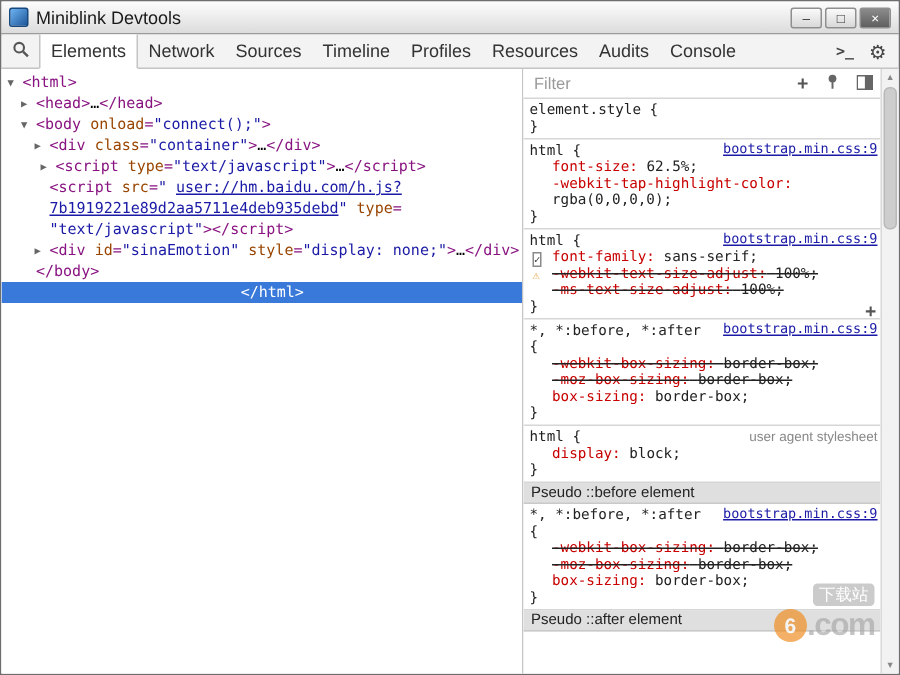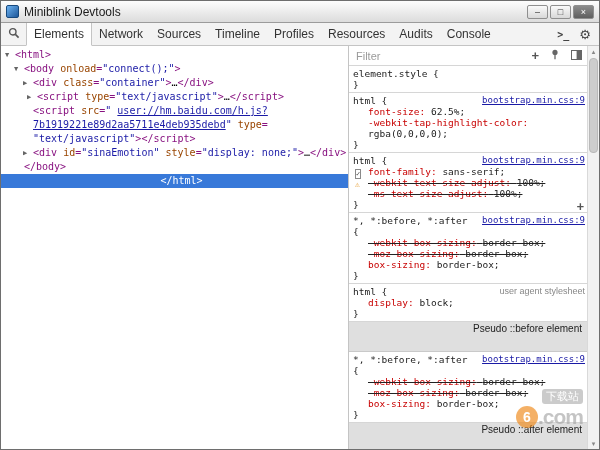--- a/index.html
+++ b/index.html
@@ -63,21 +63,21 @@
   .rule-link.plain { color:#888; text-decoration:none; font-family:"Liberation Sans",sans-serif; font-size:9px; }
   .prop { position:relative; padding-left:15px; }
   .pname { color:var(--property-name,#c80000); }
   .pval { color:#222; }
   .prop.struck .ptext { text-decoration:line-through; }
   .gutter { position:absolute; left:2px; top:1px; }
   .check { width:8px; height:8px; border:1px solid #8a8a8a; background:#fff; font-size:7px; line-height:7px; color:#333; text-align:center; }
   .warn { color:var(--warning,#e8a33d); font-size:8px; line-height:9px; }
   .brace { color:#222; }
   .plus-btn { position:absolute; right:3px; bottom:0; font-size:12px; font-weight:bold; color:#555; line-height:10px; }
-  .sec-header { background:#dfdfdf; border-bottom:1px solid #c9c9c9; padding:1px 5px; height:30px; font-family:"Liberation Sans",sans-serif; font-size:10px; color:#222;text-align:right; }
+  .sec-header { background:#dfdfdf; border-bottom:1px solid #c9c9c9; padding:1px 5px; height:14px; font-family:"Liberation Sans",sans-serif; font-size:10px; color:#222; }
 
   
   .vscroll { flex:0 0 12px; width:12px; position:relative; background:#f2f2f2; border-left:1px solid #d9d9d9; }
   .sarrow { height:11px; text-align:center; font-size:7px; line-height:11px; color:#888; }
   .sarrow.down { position:absolute; bottom:0; left:0; right:0; }
   .sthumb { position:absolute; top:12px; left:1px; right:1px; height:95px; background:#cdcdcd; border:1px solid #b9b9b9; border-radius:4px; }
 
   
   .statusbar { height:17px; flex:0 0 17px; background:#fbfbfb; border-top:1px solid #c4c4c4; display:flex; align-items:center; padding:0 2px; }
   .crumb { background:var(--selection,#3879d9); color:#fff; font-size:10px; line-height:14px; padding:0 8px; border-radius:2px; }
@@ -126,20 +126,21 @@
     <div class="tool-right">
       <div class="console-glyph">&gt;_</div>
       <div class="gear">⚙</div>
     </div>
   </div>
 
   <div class="main">
     <div class="elements">
       <div id="dom-tree">
           <div class="tline" style="padding-left: 4px;"><span class="arrow">▼</span><span class="tag">&lt;html&gt;</span></div>
+          <div class="tline" style="padding-left: 13px;"><span class="arrow">▶</span><span class="tag">&lt;head&gt;</span><span class="txt">…</span><span class="tag">&lt;/head&gt;</span></div>
           <div class="tline" style="padding-left: 13px;"><span class="arrow">▼</span><span class="tag">&lt;body</span><span class="txt"> </span><span class="attr">onload</span><span class="tag">=</span><span class="val">"connect();"</span><span class="tag">&gt;</span></div>
           <div class="tline" style="padding-left: 22px;"><span class="arrow">▶</span><span class="tag">&lt;div</span><span class="txt"> </span><span class="attr">class</span><span class="tag">=</span><span class="val">"container"</span><span class="tag">&gt;</span><span class="txt">…</span><span class="tag">&lt;/div&gt;</span></div>
           <div class="tline" style="padding-left: 26px;"><span class="arrow">▶</span><span class="tag">&lt;script</span><span class="txt"> </span><span class="attr">type</span><span class="tag">=</span><span class="val">"text/javascript"</span><span class="tag">&gt;</span><span class="txt">…</span><span class="tag">&lt;/script&gt;</span></div>
           <div class="tline" style="padding-left: 22px;"><span class="arrow"> </span><span class="tag">&lt;script</span><span class="txt"> </span><span class="attr">src</span><span class="tag">=</span><span class="val">"</span><span class="txt"> </span><span class="lnk">user://hm.baidu.com/h.js?</span></div>
           <div class="tline" style="padding-left: 22px;"><span class="arrow"> </span><span class="lnk">7b1919221e89d2aa5711e4deb935debd</span><span class="val">"</span><span class="txt"> </span><span class="attr">type</span><span class="tag">=</span></div>
           <div class="tline" style="padding-left: 22px;"><span class="arrow"> </span><span class="val">"text/javascript"</span><span class="tag">&gt;</span><span class="tag">&lt;/script&gt;</span></div>
           <div class="tline" style="padding-left: 22px;"><span class="arrow">▶</span><span class="tag">&lt;div</span><span class="txt"> </span><span class="attr">id</span><span class="tag">=</span><span class="val">"sinaEmotion"</span><span class="txt"> </span><span class="attr">style</span><span class="tag">=</span><span class="val">"display: none;"</span><span class="tag">&gt;</span><span class="txt">…</span><span class="tag">&lt;/div&gt;</span></div>
           <div class="tline" style="padding-left: 13px;"><span class="arrow"> </span><span class="tag">&lt;/body&gt;</span></div>
           <div class="tline selected" style="padding-left: 4px;"><span class="arrow"> </span><span class="tag">&lt;/html&gt;</span></div>
         </div>

